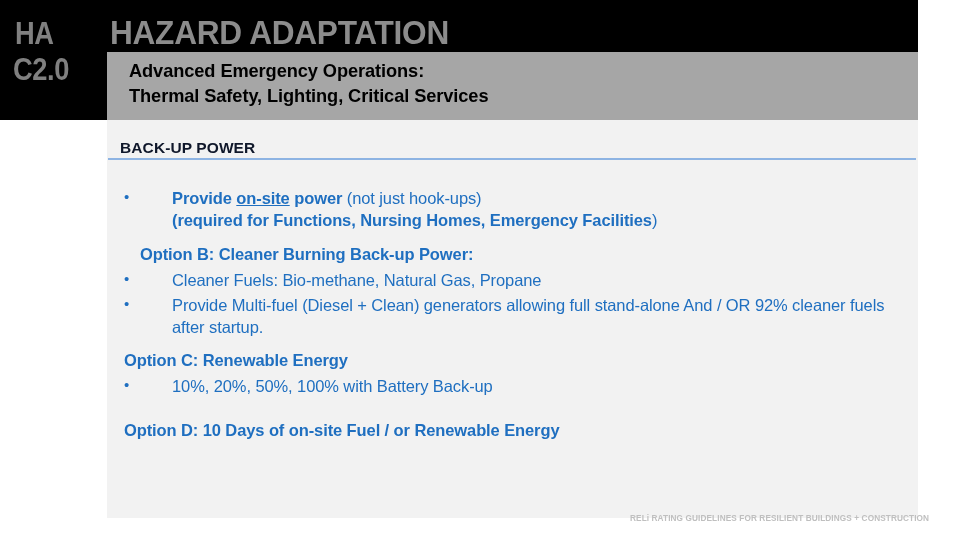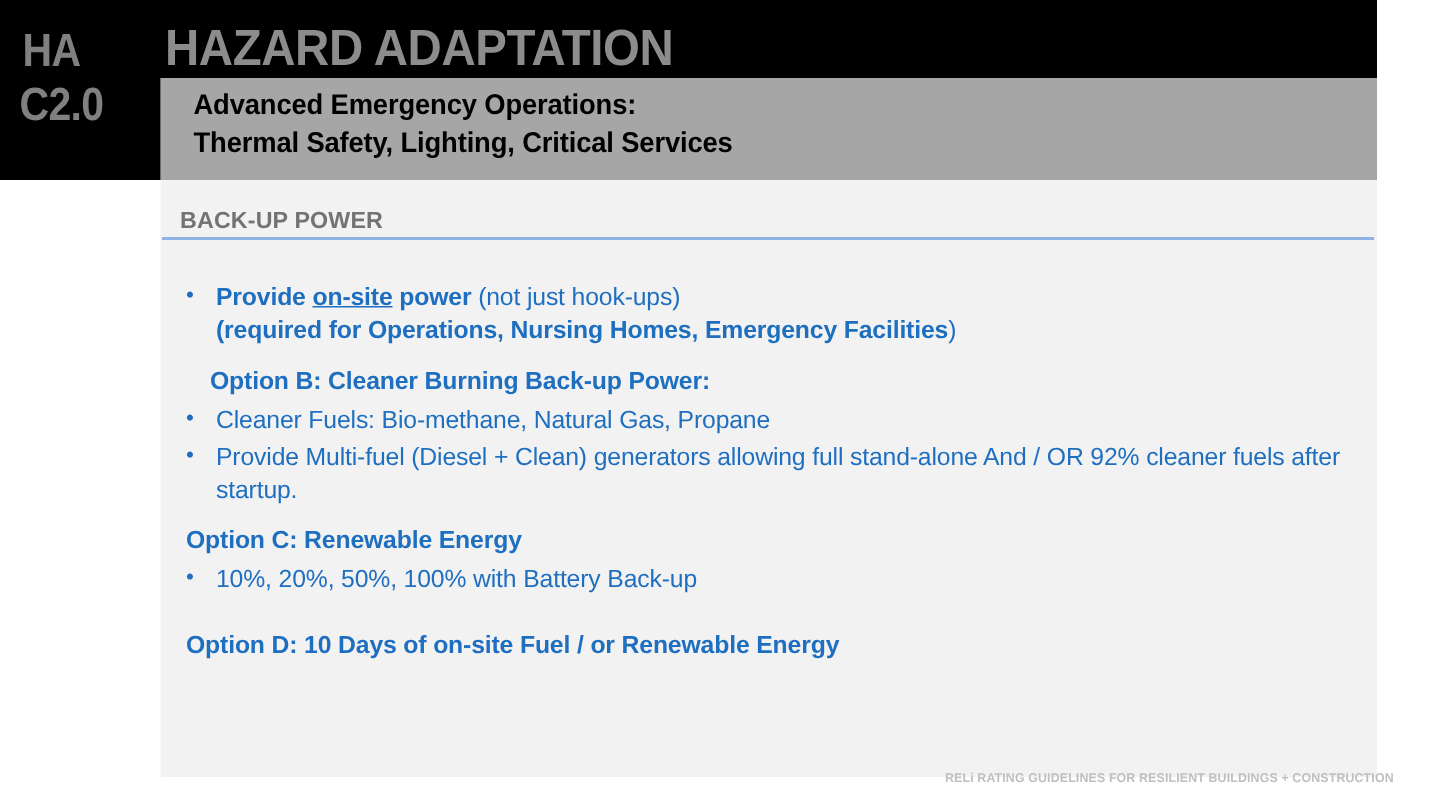--- a/index.html
+++ b/index.html
@@ -97,21 +97,21 @@
     left: 107px; top: 120px;
     width: 811px; height: 398px;
     background: #f2f2f2;
   }
 
   .section-heading {
     position: absolute;
     left: 120px; top: 139px;
     font-size: 15.5px;
     font-weight: bold;
-    color: #737373;
+    color: #0f172a;
     letter-spacing: 0.1px;
     white-space: nowrap;
   }
   .section-rule {
     position: absolute;
     left: 108px; top: 158px;
     width: 808px; height: 2px;
     background: #8eb4e3;
   }
 
@@ -132,21 +132,21 @@
   }
   .bullet-dot {
     position: absolute;
     left: 0; top: 0;
     font-size: 15px;
     color: #1F6FC0;
     line-height: 1.35;
   }
   .bullet-text {
     display: block;
-    margin-left: 20px;
+    margin-left: 48px;
     line-height: 1.35;
     color: #1F6FC0;
   }
   .b { font-weight: bold; }
   .u { text-decoration: underline; }
   .reg { font-weight: normal; }
 
   
   .reli-logo {
     position: absolute;
@@ -187,21 +187,21 @@
     <div>Thermal Safety, Lighting, Critical Services</div>
   </div>
 
   <div class="content-panel"></div>
 
   <div class="section-heading">BACK-UP POWER</div>
   <div class="section-rule"></div>
 
   <div class="bullet-row" style="left:124px; top:187px; width:780px;">
     <span class="bullet-dot">•</span>
-    <span class="bullet-text"><span class="b">Provide </span><span class="b u">on-site</span><span class="b"> power</span><span class="reg"> (not just hook-ups)</span><br><span class="b">(required for Operations, Nursing Homes, Emergency Facilities</span><span class="reg">)</span></span>
+    <span class="bullet-text"><span class="b">Provide </span><span class="b u">on-site</span><span class="b"> power</span><span class="reg"> (not just hook-ups)</span><br><span class="b">(required for Functions, Nursing Homes, Emergency Facilities</span><span class="reg">)</span></span>
   </div>
 
   <div class="opt-title" style="left:140px; top:245px;">Option B: Cleaner Burning Back-up Power:</div>
   <div class="bullet-row" style="left:124px; top:269px; width:780px;">
     <span class="bullet-dot">•</span>
     <span class="bullet-text">Cleaner Fuels: Bio-methane, Natural Gas, Propane</span>
   </div>
   <div class="bullet-row" style="left:124px; top:294px; width:795px;">
     <span class="bullet-dot">•</span>
     <span class="bullet-text">Provide Multi-fuel (Diesel + Clean) generators allowing full stand-alone And / OR 92% cleaner fuels after startup.</span>

